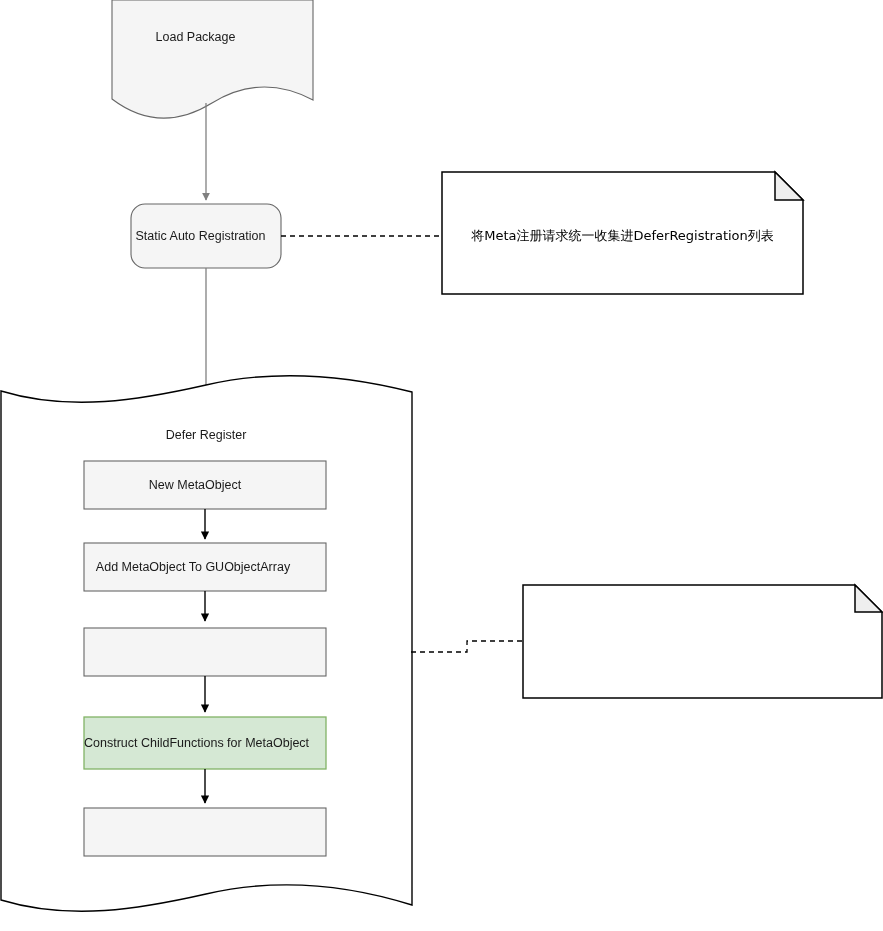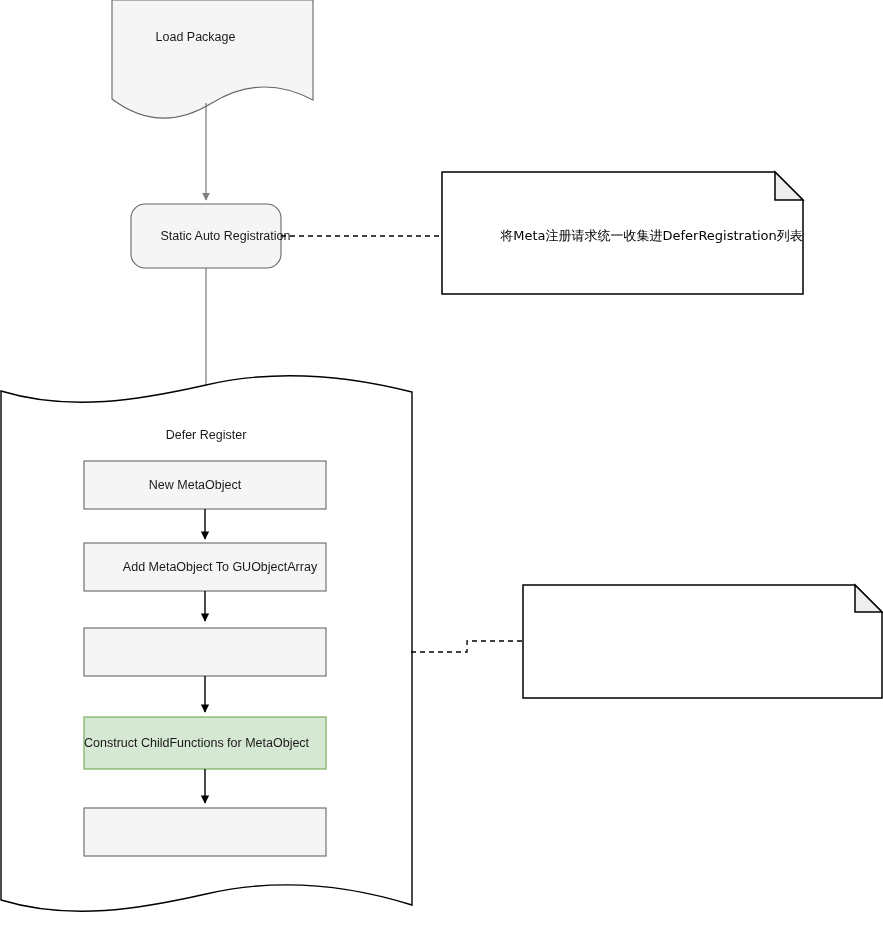--- a/index.html
+++ b/index.html
@@ -33,21 +33,20 @@
     text-align: center;
     white-space: nowrap;
     pointer-events: none;
     -webkit-user-select: none;
     user-select: none;
   }
   .lbl-cn {
     font-family: "DejaVu Sans", "Liberation Sans", sans-serif;
     font-size: 13px;
     color: #000000;
-    margin-left: 29px;
   }
 </style>
 </head>
 <body>
 
 <div id="canvas">
 
   <svg class="svg-layer" viewBox="0 0 883 931" xmlns="http://www.w3.org/2000/svg">
     <defs>
       <marker id="arrow-gray" viewBox="0 0 10 10" refX="9" refY="5" markerWidth="6" markerHeight="6" orient="auto-start-reverse">
@@ -145,27 +144,27 @@
                L 882 612
                L 882 698
                L 523 698
                Z" fill="#ffffff" stroke="#000000" stroke-width="1.5"></path>
       <path d="M 855 585 L 855 612 L 882 612 Z" fill="#eeeeee" stroke="#000000" stroke-width="1.5" stroke-linejoin="miter"></path>
     </g>
   </svg>
 
   <div class="lbl" style="left:112px; top:30px; width:167px;">Load Package</div>
 
-  <div class="lbl" style="left:131px; top:229px; width:139px;padding-left:25px;">Static Auto Registration</div>
+  <div class="lbl" style="left:131px; top:229px; width:139px;">Static Auto Registration</div>
 
   <div class="lbl" style="left:85px; top:428px; width:242px;">Defer Register</div>
 
   <div class="lbl" style="left:84px; top:478px; width:222px;">New MetaObject</div>
 
-  <div class="lbl" style="left:99px; top:560px; width:242px;">Add MetaObject To GUObjectArray</div>
+  <div class="lbl" style="left:72px; top:560px; width:242px;">Add MetaObject To GUObjectArray</div>
 
 
   <div class="lbl" style="left:84px; top:736px; width:196px;">Construct ChildFunctions for MetaObject</div>
 
 
   <div class="lbl lbl-cn" style="left:442px; top:228px; width:361px;">将Meta注册请求统一收集进DeferRegistration列表</div>
 
 
 </div>
 

